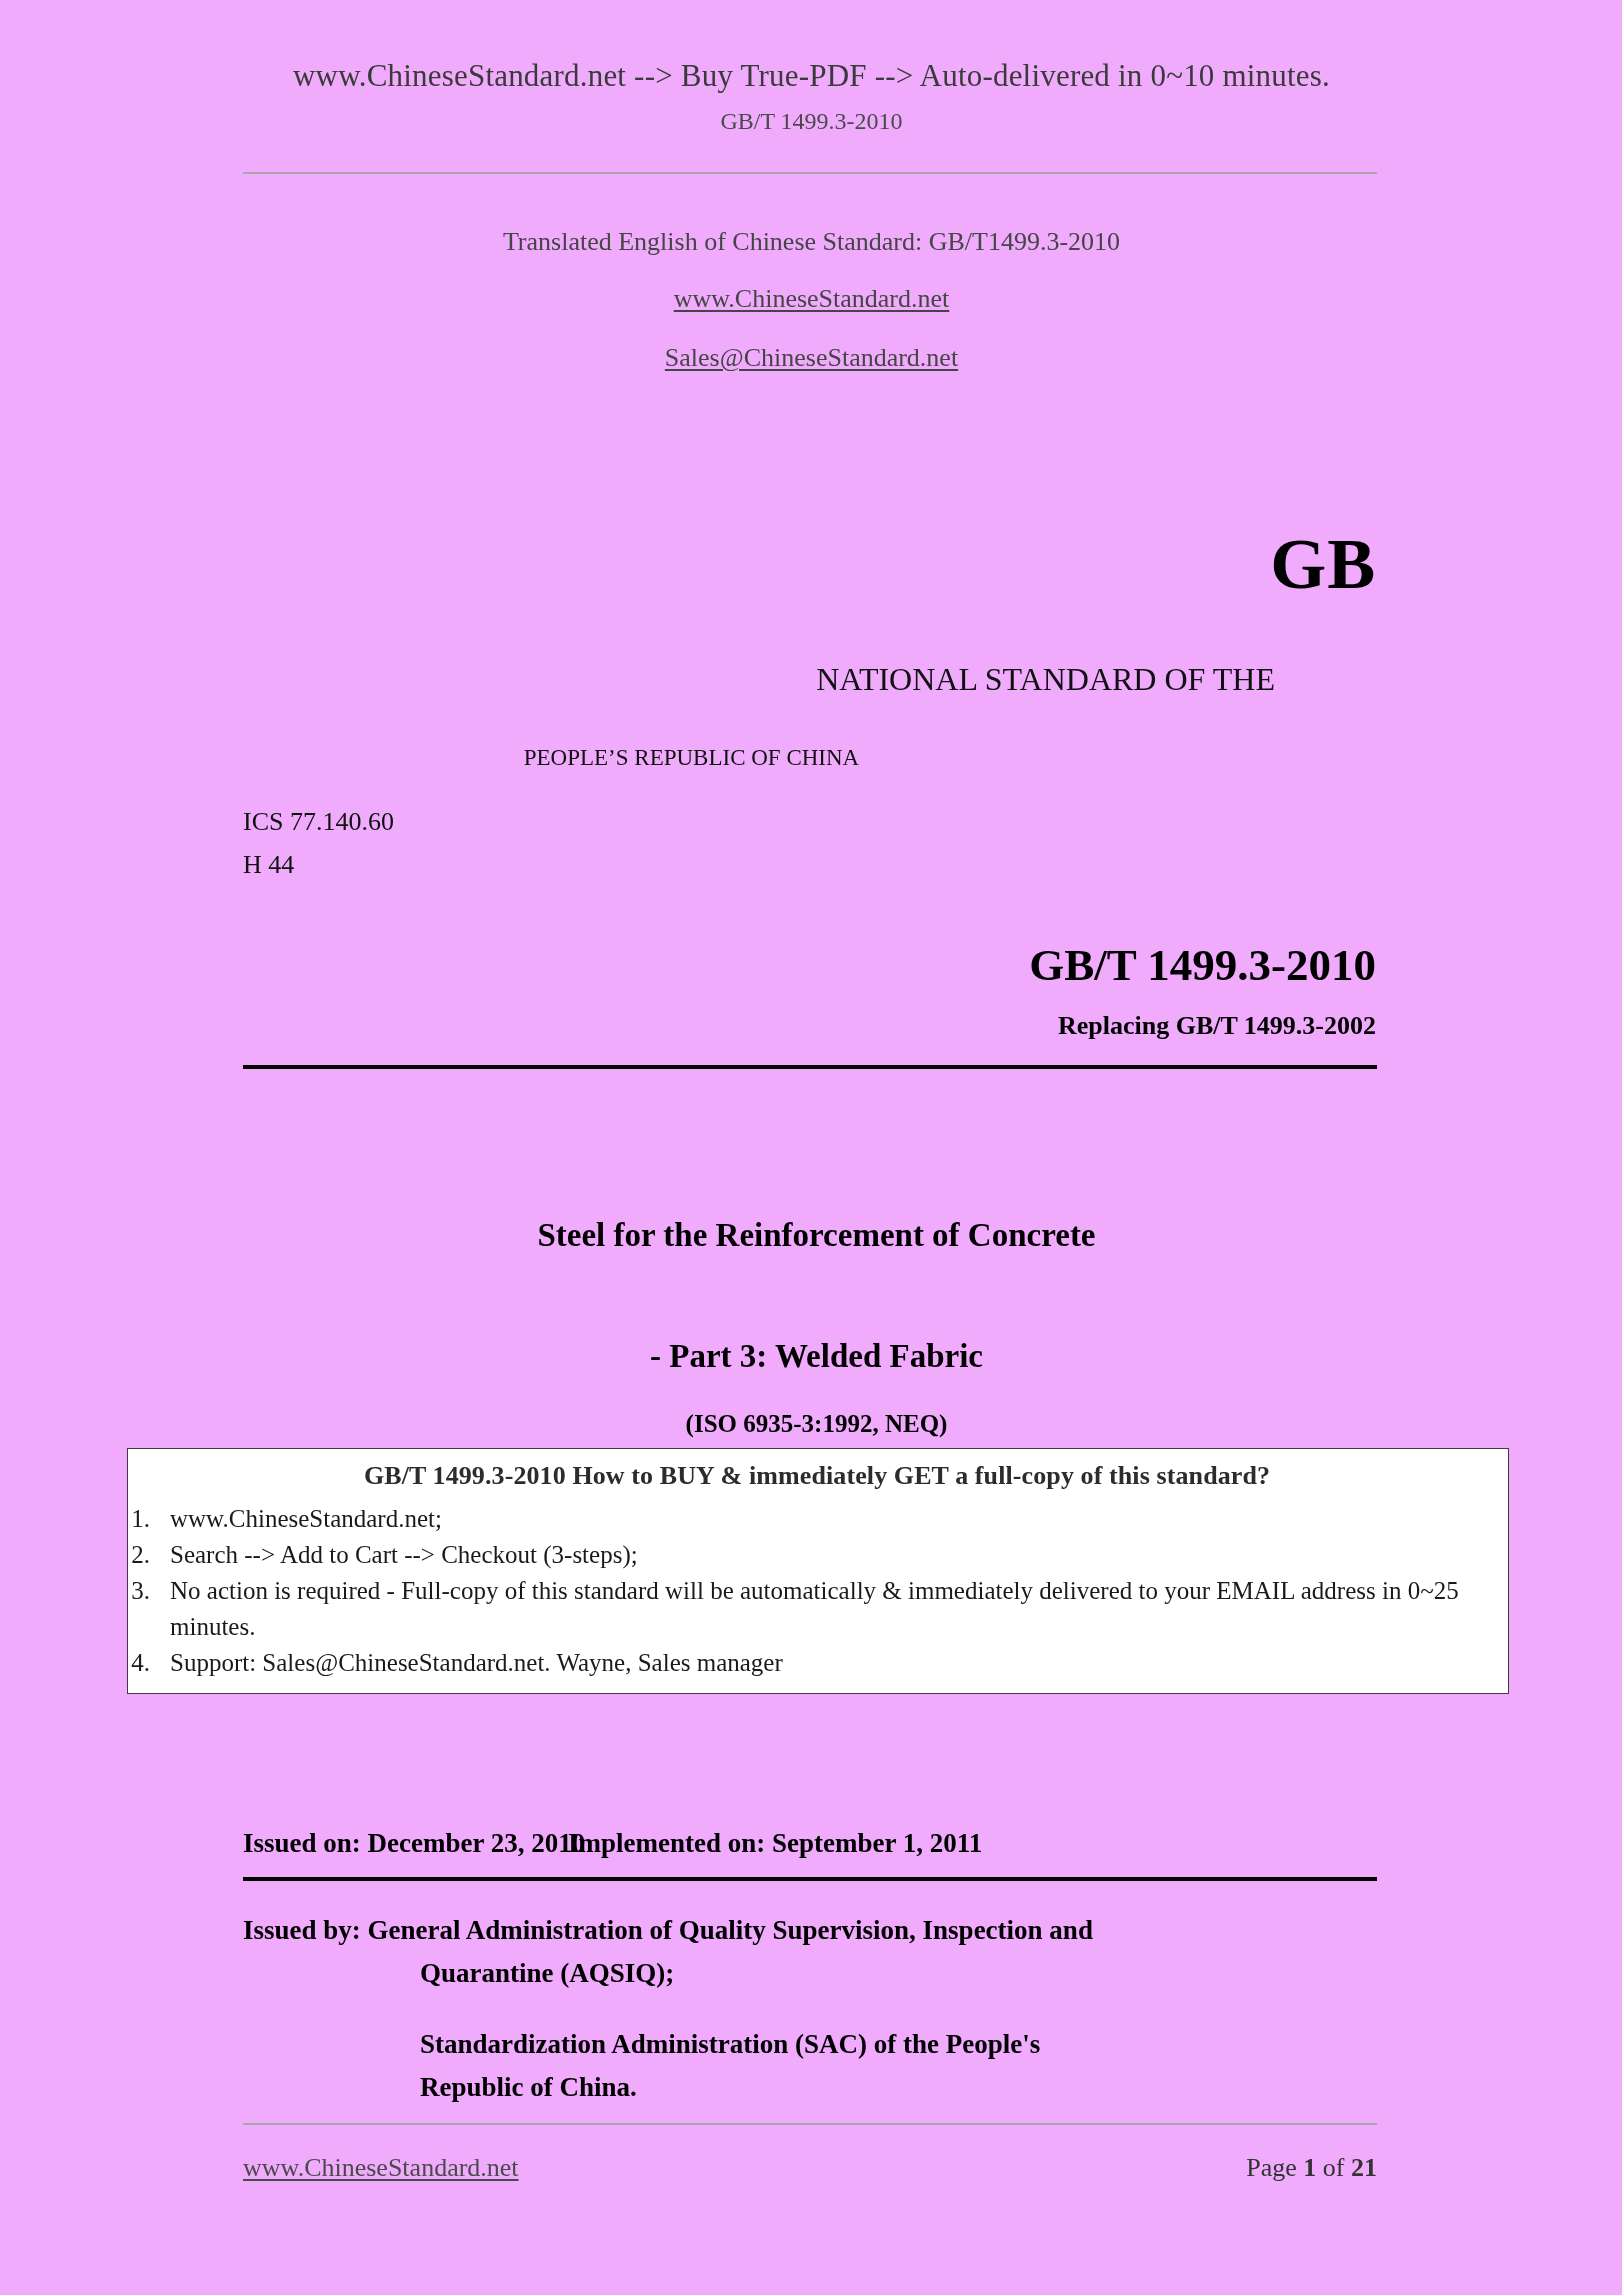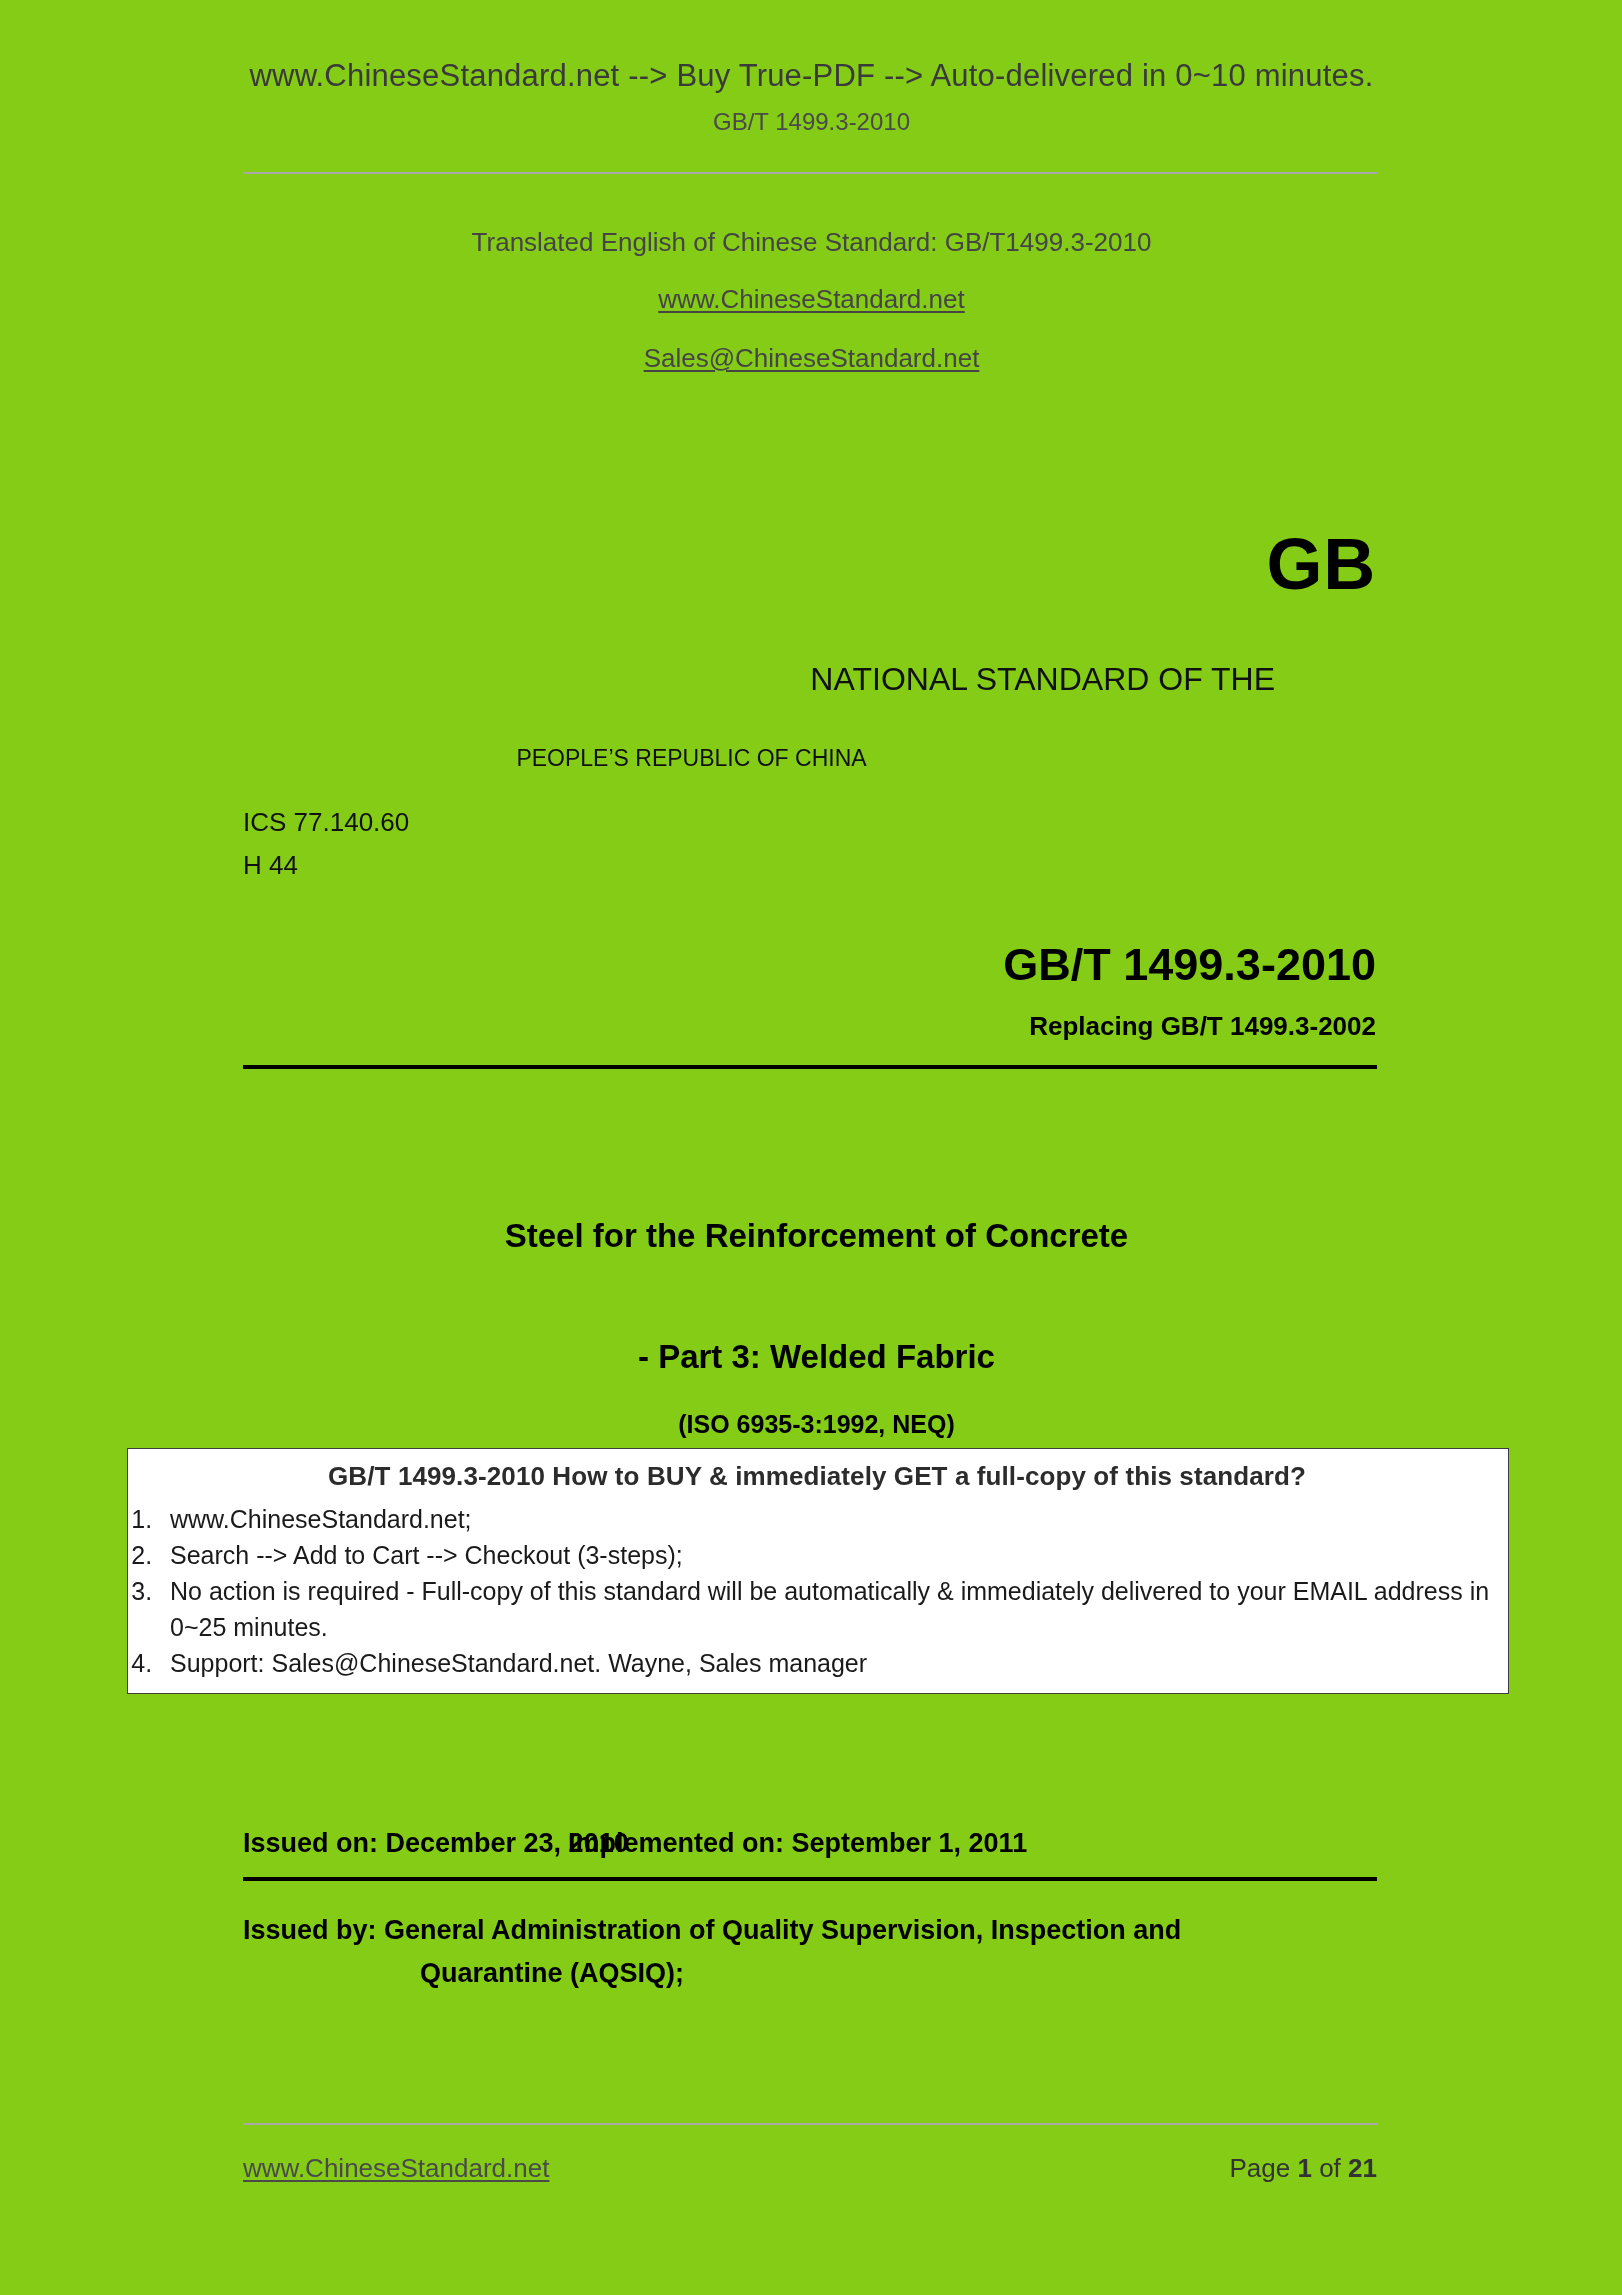--- a/index.html
+++ b/index.html
@@ -9,22 +9,23 @@
   }
   body {
     font-family: "Liberation Sans", sans-serif;
     color: #000000;
     -webkit-font-smoothing: antialiased;
   }
   .page {
     position: relative;
     width: 1623px;
     height: 2295px;
-    background: #84cc16;
+    background: #f0abfc;
     overflow: hidden;
+    font-family: Liberation Serif, serif;
   }
 
   
   .hdr-promo {
     position: absolute;
     top: 58px;
     left: 0;
     width: 1623px;
     text-align: center;
     font-size: 31px;
@@ -389,20 +390,31 @@
 
   <div class="dates-row">
     <span class="d-issued">Issued on: December 23, 2010</span>
     <span class="d-impl">Implemented on: September 1, 2011</span>
   </div>
   <div class="rule-thick-2"></div>
 
   <div class="issued-by">
     <div class="ib-line first">Issued by: General Administration of Quality Supervision, Inspection and</div>
     <div class="ib-line">Quarantine (AQSIQ);</div>
+    <div class="ib-block">
+      <span class="justify-line">
+        <span>Standardization</span>
+        <span>Administration</span>
+        <span>(SAC)</span>
+        <span>of</span>
+        <span>the</span>
+        <span>People's</span>
+      </span>
+      <span>Republic of China.</span>
+    </div>
   </div>
 
   <div class="rule-thin-bot"></div>
   <div class="foot-link">
     <span class="ulink">www.ChineseStandard.net</span>
   </div>
   <div class="foot-page">
     <span>Page</span>
     <b>1</b>
     <span>of</span>

